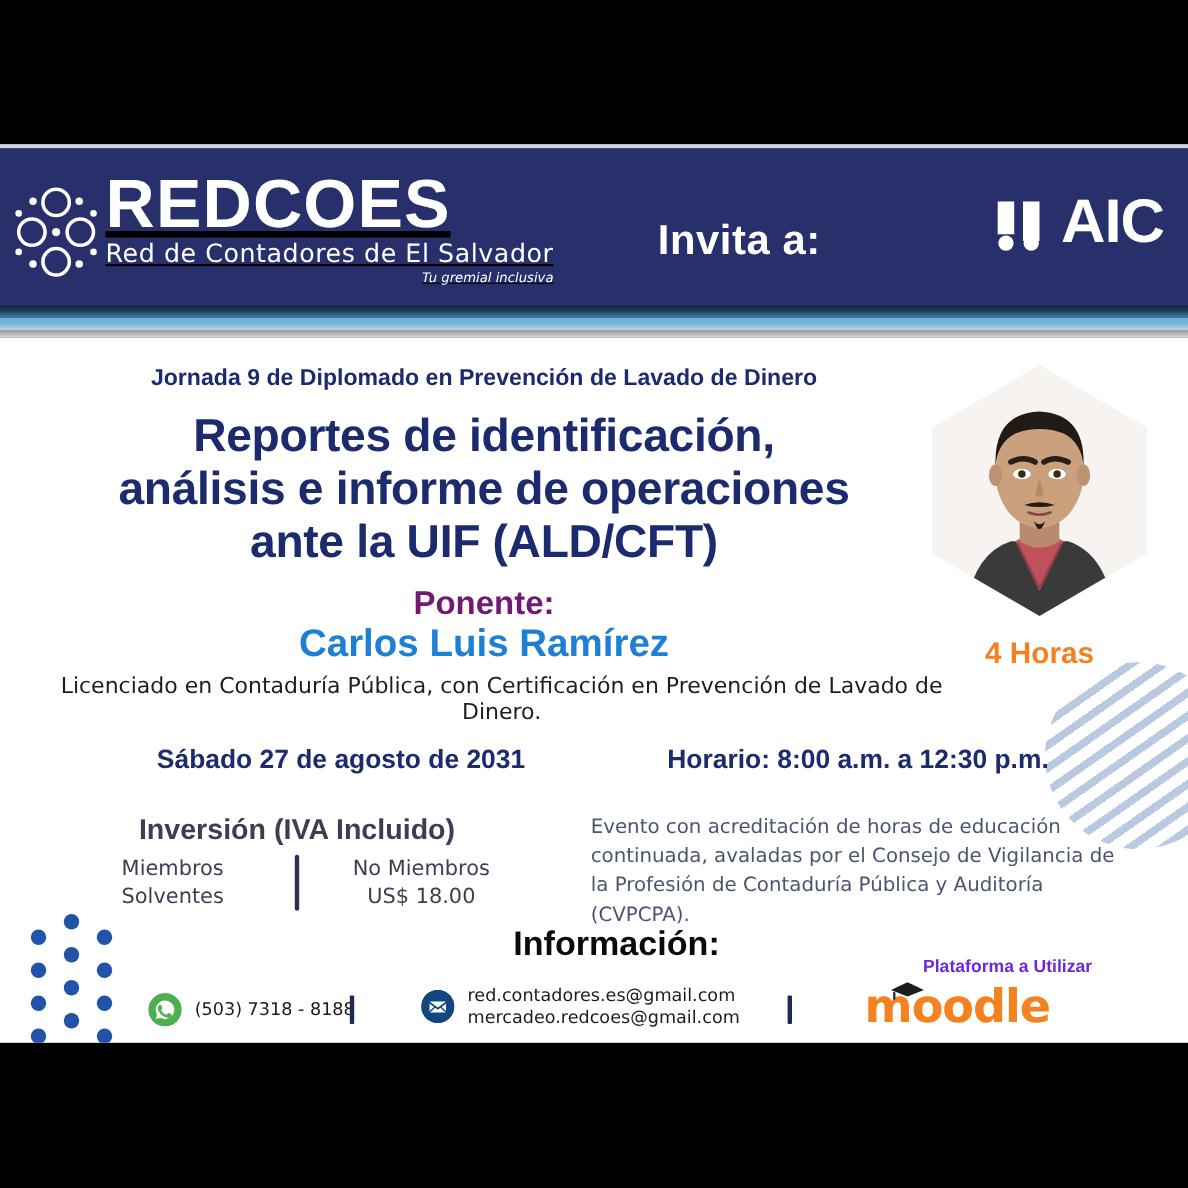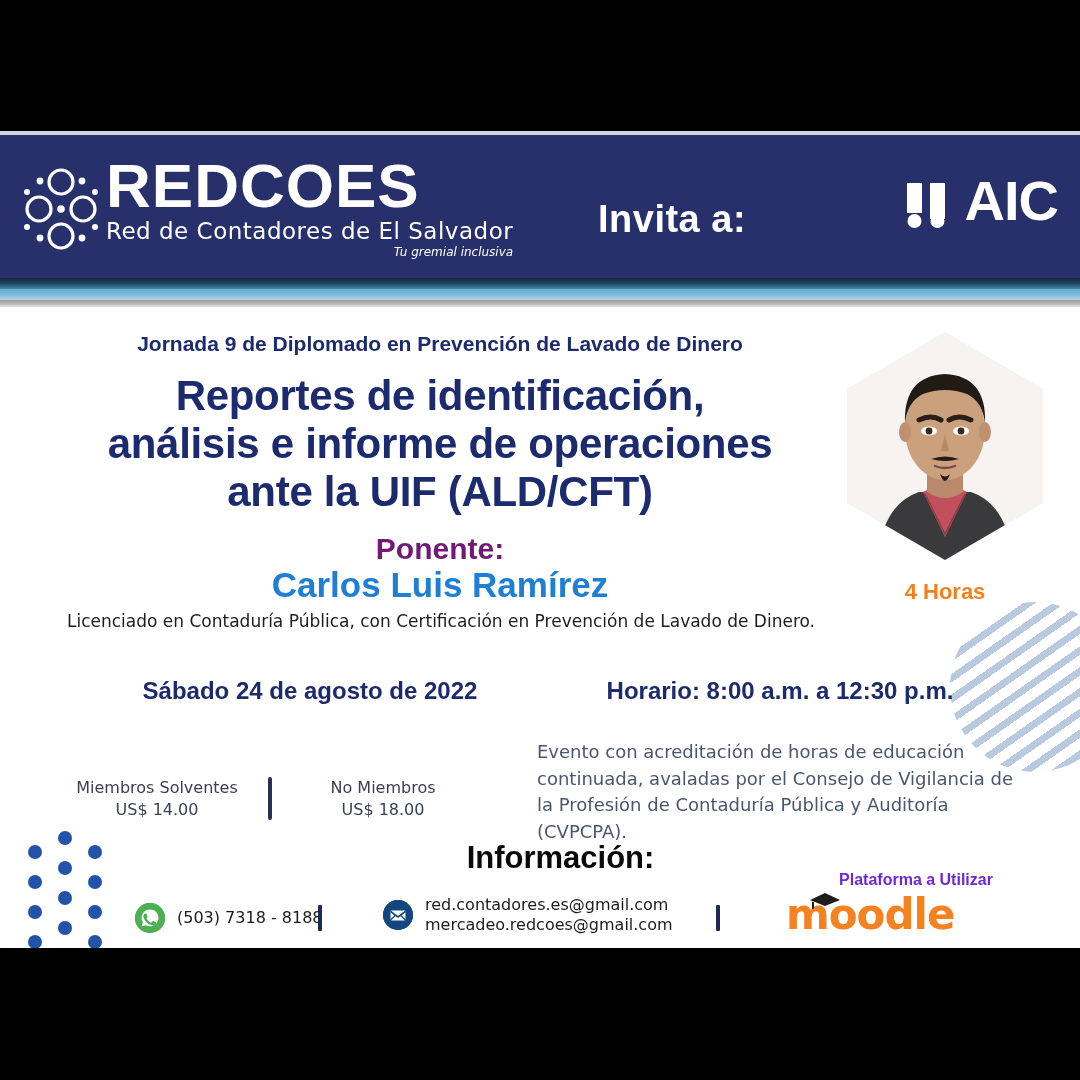--- a/index.html
+++ b/index.html
@@ -40,21 +40,21 @@
     background:linear-gradient(to bottom,#9a9a9a 0%,#bdbdbd 60%,#e8e8e8 100%);
   }
 
   
   .canvas {
     position:absolute; left:0; top:307px; width:1080px; height:641px;
     background:#ffffff; overflow:hidden;
   }
 
   
-  .logo-wrap { position:absolute; left:18px; top:22px; display:flex; align-items:center; }
+  .logo-wrap { position:absolute; left:8px; top:22px; display:flex; align-items:flex-end;text-decoration:underline; }
   .logo-mark { width:86px; height:92px; position:relative; flex:0 0 auto; margin-top:6px;}
   .logo-text { margin-left:2px; }
   .logo-title {
     color:#ffffff; font-size:62px; font-weight:bold; letter-spacing:1px;
     line-height:0.95; font-family:"Liberation Sans", sans-serif;
   }
   .logo-sub {
     color:#ffffff; font-size:23px; letter-spacing:0.5px; margin-top:2px;
     font-family:"DejaVu Sans", sans-serif; font-weight:400;
   }
@@ -99,40 +99,40 @@
   }
   .ponente {
     position:absolute; left:0; top:225px; width:880px; text-align:center;
     color:#701a75; font-size:30px; font-weight:bold;
   }
   .speaker {
     position:absolute; left:0; top:258px; width:880px; text-align:center;
     color:#1e7fd4; font-size:35px; font-weight:bold;
   }
   .speaker-desc {
-    position:absolute; left:1px; top:304px; width:880px; text-align:center;
-    color:#1d1d1d; font-size:17px; font-family:"DejaVu Sans", sans-serif;
+    position:absolute; left:16px; top:304px; width:880px; text-align:center;
+    color:#1d1d1d; font-size:20px; font-family:"DejaVu Sans", sans-serif;
   }
 
   
   .hex-wrap { position:absolute; left:838px; top:15px; width:214px; height:248px; }
   .hex {
     width:214px; height:248px;
     clip-path: polygon(50% 0%, 100% 25%, 100% 75%, 50% 100%, 0% 75%, 0% 25%);
     background:#ffffff;
     filter: drop-shadow(3px 6px 7px rgba(0,0,0,0.45));
   }
   .hex-inner {
     position:absolute; left:9px; top:10px; width:196px; height:228px;
     clip-path: polygon(50% 0%, 100% 25%, 100% 75%, 50% 100%, 0% 75%, 0% 25%);
     background:#f7f4f2; overflow:hidden;
   }
   .hours {
     position:absolute; left:838px; top:272px; width:214px; text-align:center;
-    color:#f5801f; font-size:22px; font-weight:bold;
+    color:#f5801f; font-size:27px; font-weight:bold;
   }
 
   
   .date {
     position:absolute; left:110px; top:370px; width:400px; text-align:center;
     color:#1c2a6e; font-size:24px; font-weight:bold;
   }
   .horario {
     position:absolute; left:560px; top:370px; width:440px; text-align:center;
     color:#1c2a6e; font-size:24px; font-weight:bold;
@@ -140,21 +140,21 @@
 
   
   .inv-title {
     position:absolute; left:60px; top:432px; width:420px; text-align:center;
     color:#3b3f52; font-size:26px; font-weight:bold;
   }
   .inv-row {
     position:absolute; left:60px; top:470px; width:420px;
     display:flex; align-items:stretch; justify-content:center;
   }
-  .inv-col { width:190px; text-align:center; color:#3b3f52; font-size:16px;
+  .inv-col { width:190px; text-align:center; color:#3b3f52; font-size:19px;
              font-family:"DejaVu Sans", sans-serif; line-height:1.35; }
   .inv-div { width:4px; background:#2b3150; margin:0 16px; border-radius:2px; }
 
   
   .accred {
     position:absolute; left:537px; top:432px; width:490px;
     color:#4a5570; font-size:18px; line-height:1.48;
     font-family:"DejaVu Sans", sans-serif;
   }
 
@@ -309,27 +309,27 @@
           <path d="M84 127 Q98 122 112 127 Q98 131 84 127 Z" fill="#241b14"></path>
 
           <path d="M88 134 Q98 138 108 134" stroke="#7d4a42" stroke-width="2.4" fill="none" stroke-linecap="round"></path>
 
           <path d="M93 142 Q98 156 103 142 Q98 147 93 142 Z" fill="#241b14"></path>
         </svg>
       </div>
     </div>
     <div class="hours">4 Horas</div>
 
-    <div class="date">Sábado 24 de agosto de 2022</div>
+    <div class="date">Sábado 27 de agosto de 2031</div>
     <div class="horario">Horario:  8:00 a.m. a 12:30 p.m.</div>
 
+    <div class="inv-title">Inversión (IVA Incluido)</div>
     <div class="inv-row">
       <div class="inv-col">
         <div>Miembros Solventes</div>
-        <div>US$ 14.00</div>
       </div>
       <div class="inv-div"></div>
       <div class="inv-col">
         <div>No Miembros</div>
         <div>US$ 18.00</div>
       </div>
     </div>
 
     <div class="accred">Evento con acreditación de horas de educación continuada, avaladas por el Consejo de Vigilancia de la Profesión de Contaduría Pública y Auditoría (CVPCPA).</div>
 

